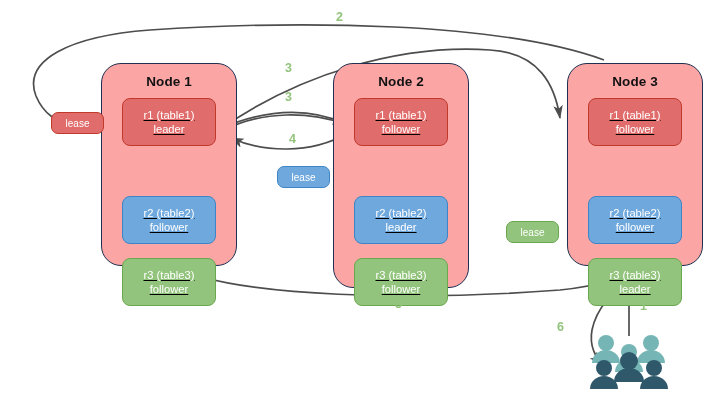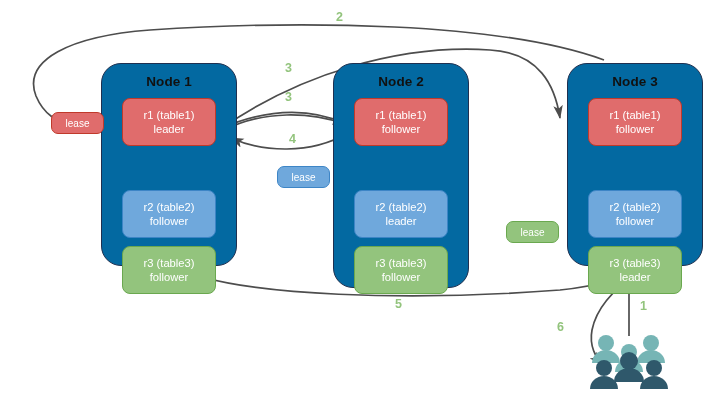--- a/index.html
+++ b/index.html
@@ -25,36 +25,37 @@
     height: 405px;
     pointer-events: none;
   }
 
   
   .node {
     position: absolute;
     box-sizing: border-box;
     border: 1.3px solid #1f3050;
     border-radius: 20px;
-    background: #0369a1;
+    background: #fca5a5;
   }
   .node-title {
     text-align: center;
     font-size: 13.5px;
     font-weight: bold;
     color: #111111;
     margin-top: 10px;
     letter-spacing: 0.1px;
   }
   .replicas {
     margin-top: 9px;
     display: flex;
     flex-direction: column;
     align-items: center;
-    gap: 8px;
+    gap: 14px;
+    text-decoration: underline;
   }
   .replica {
     box-sizing: border-box;
     width: 94px;
     height: 48px;
     border-radius: 8px;
     display: flex;
     flex-direction: column;
     align-items: center;
     justify-content: center;

